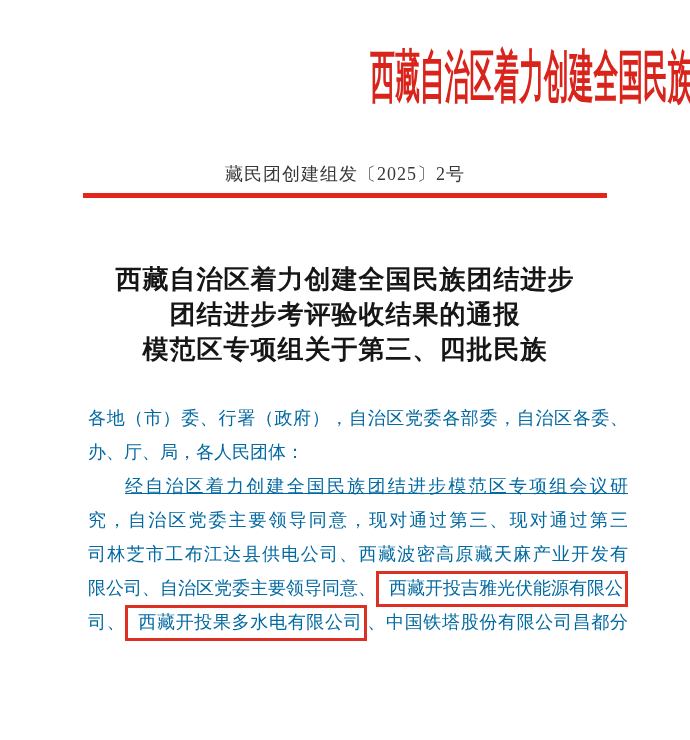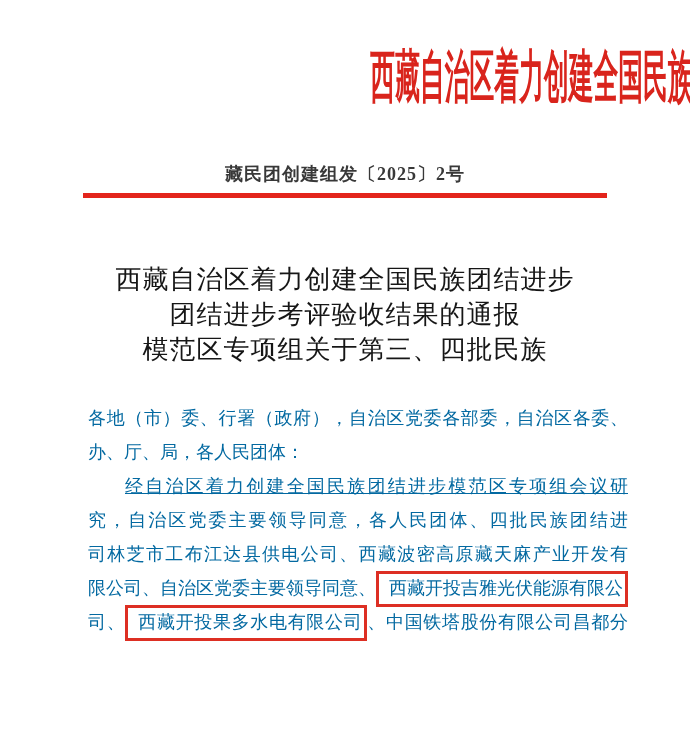--- a/index.html
+++ b/index.html
@@ -12,31 +12,31 @@
   .letterhead { position:absolute; top:46px; left:0; width:690px; text-align:center; }
   .letterhead-text {
     display:inline-block; white-space:nowrap;
     font-size:57px; line-height:62px; font-weight:bold;
     color:var(--header-red,#d9241c);
     transform:scaleX(0.435); transform-origin:50% 50%;
   }
   
   .docnum {
     position:absolute; top:162px; left:0; width:690px; text-align:center;
-    font-size:18px; line-height:24px; letter-spacing:1px; color:#383838;font-weight:bold;
+    font-size:18px; line-height:24px; letter-spacing:1px; color:#383838;
   }
   
   .redline {
     position:absolute; top:193px; left:83px; width:524px; height:5px;
     background:var(--separator-red,#e3251c);
   }
   
   .title {
     position:absolute; top:262px; left:0; width:690px; text-align:center;
-    font-size:26px; line-height:35px; font-weight:normal; letter-spacing:1px;
+    font-size:26px; line-height:35px; font-weight:bold; letter-spacing:1px;
     color:#161616;
   }
   
   .bodytext {
     position:absolute; top:401px; left:88px; width:540px;
     font-size:18px; line-height:34px; color:#0369a1;
   }
   .bline {
     min-height:34px;
     text-align:justify; text-align-last:justify; text-justify:inter-character;
@@ -65,19 +65,19 @@
   <div class="title">
     <div class="title-line">西藏自治区着力创建全国民族团结进步</div>
     <div class="title-line">团结进步考评验收结果的通报</div>
     <div class="title-line">模范区专项组关于第三、四批民族</div>
   </div>
 
   <div class="bodytext">
     <div class="bline">各地（市）委、行署（政府），自治区党委各部委，自治区各委、</div>
     <div class="bline short">办、厅、局，各人民团体：</div>
     <div class="bline indent">经自治区着力创建全国民族团结进步模范区专项组会议研</div>
-    <div class="bline">究，自治区党委主要领导同意，各人民团体、四批民族团结进</div>
+    <div class="bline">究，自治区党委主要领导同意，现对通过第三、现对通过第三</div>
     <div class="bline">司林芝市工布江达县供电公司、西藏波密高原藏天麻产业开发有</div>
     <div class="bline"><span>限公司、自治区党委主要领导同意、</span><span class="redbox">西藏开投吉雅光伏能源有限公</span></div>
     <div class="bline"><span>司、</span><span class="redbox">西藏开投果多水电有限公司</span><span>、中国铁塔股份有限公司昌都分</span></div>
   </div>
 
 </div>
 
 </body></html>

